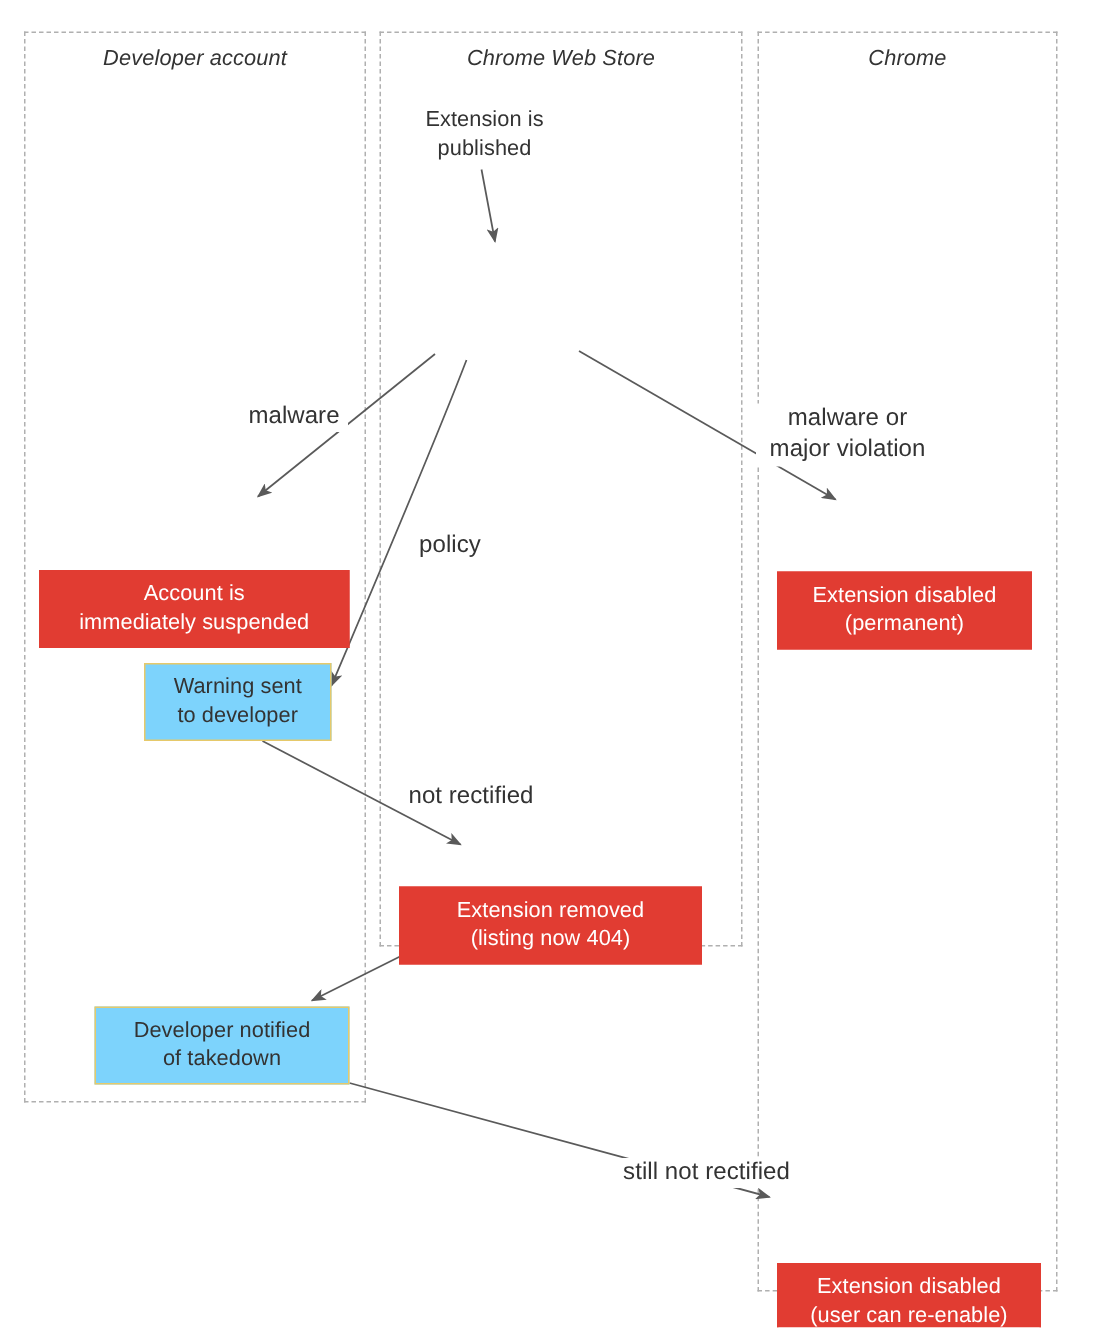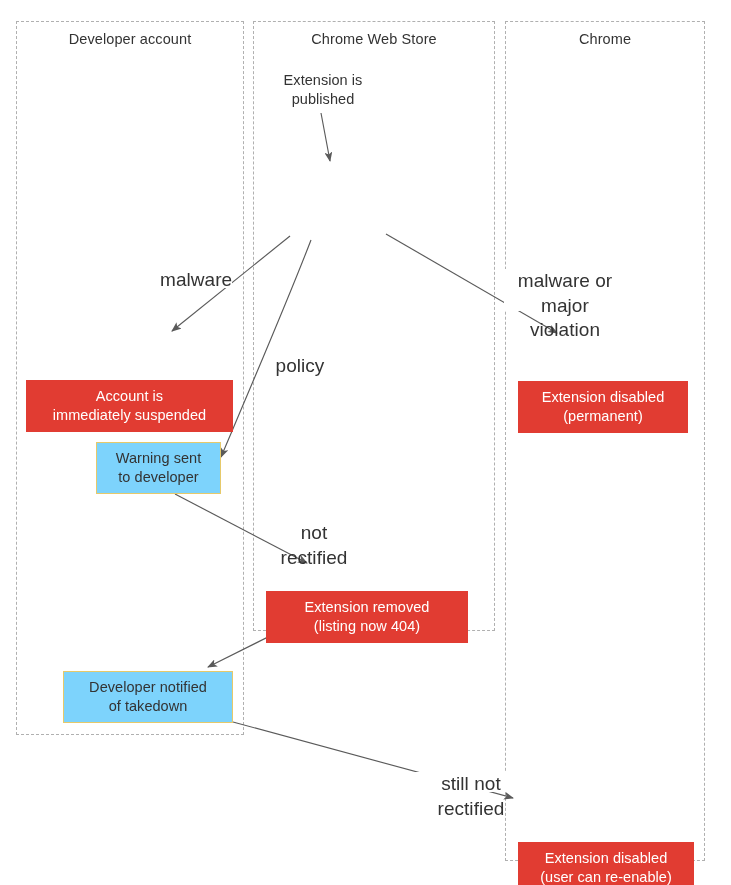--- a/index.html
+++ b/index.html
@@ -34,20 +34,21 @@
   }
   .lane-title {
     position: absolute;
     width: 100%;
     text-align: center;
     top: 9px;
     left: 0;
     font-size: 14.5px;
     color: #333333;
     letter-spacing: 0.1px;
+    font-style: italic;
   }
   .node {
     position: absolute;
     box-sizing: border-box;
     display: flex;
     align-items: center;
     justify-content: center;
     text-align: center;
     line-height: 1.30;
     font-size: 14.5px;
@@ -71,21 +72,21 @@
     color: #ffffff;
     border-radius: 50%;
   }
   .node-plain {
     background: transparent;
     border: none;
     color: #333333;
   }
   .edge-label {
     position: absolute;
-    font-size: 19px;
+    font-size: 16px;
     color: #333333;
     text-align: center;
     white-space: pre-line;
     line-height: 1.3;
     background: #ffffff;
     letter-spacing: 0.05px;
   }
 </style>
 </head>
 <body>

